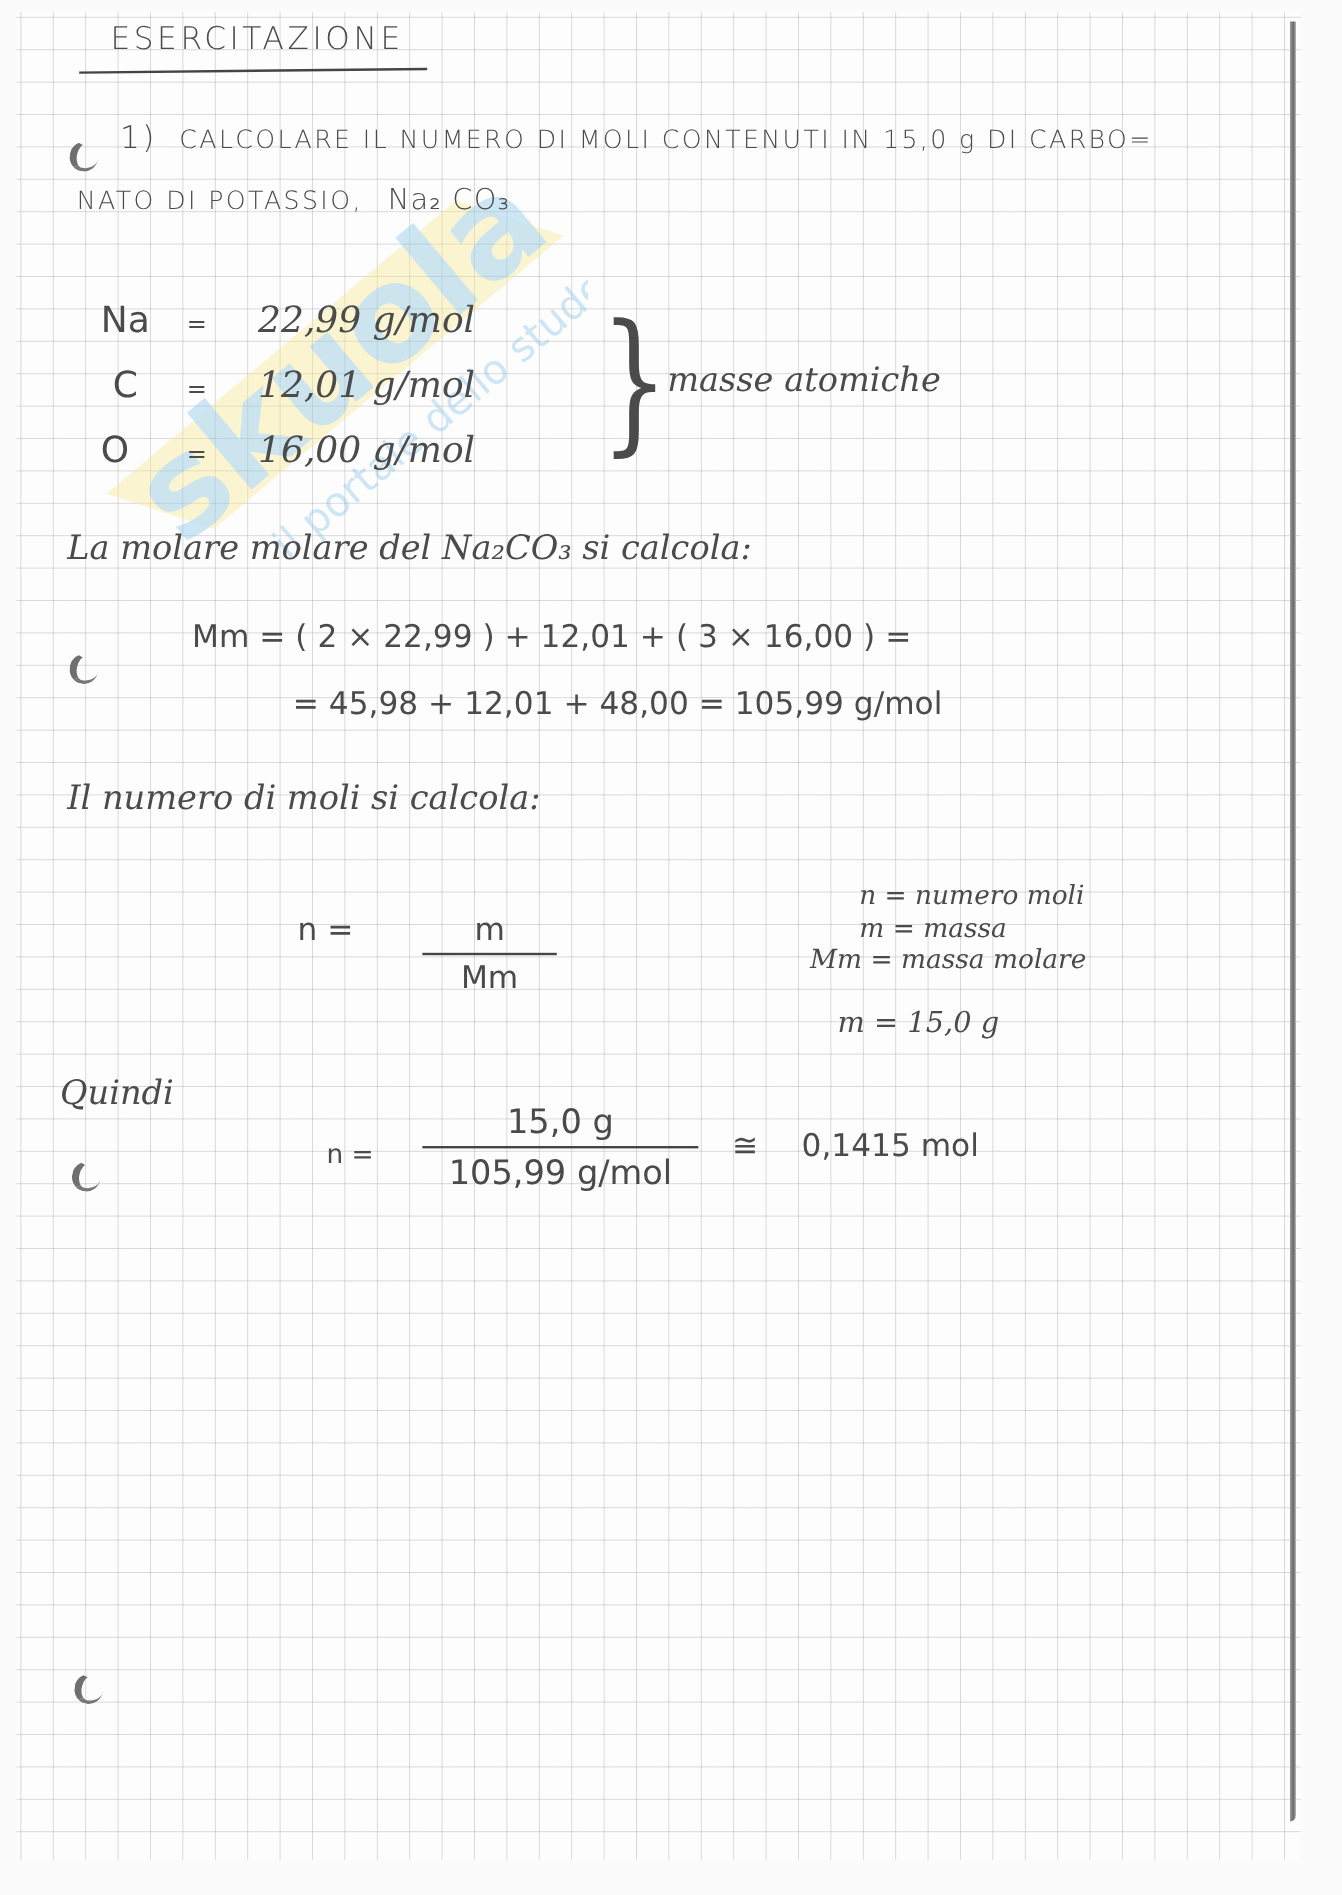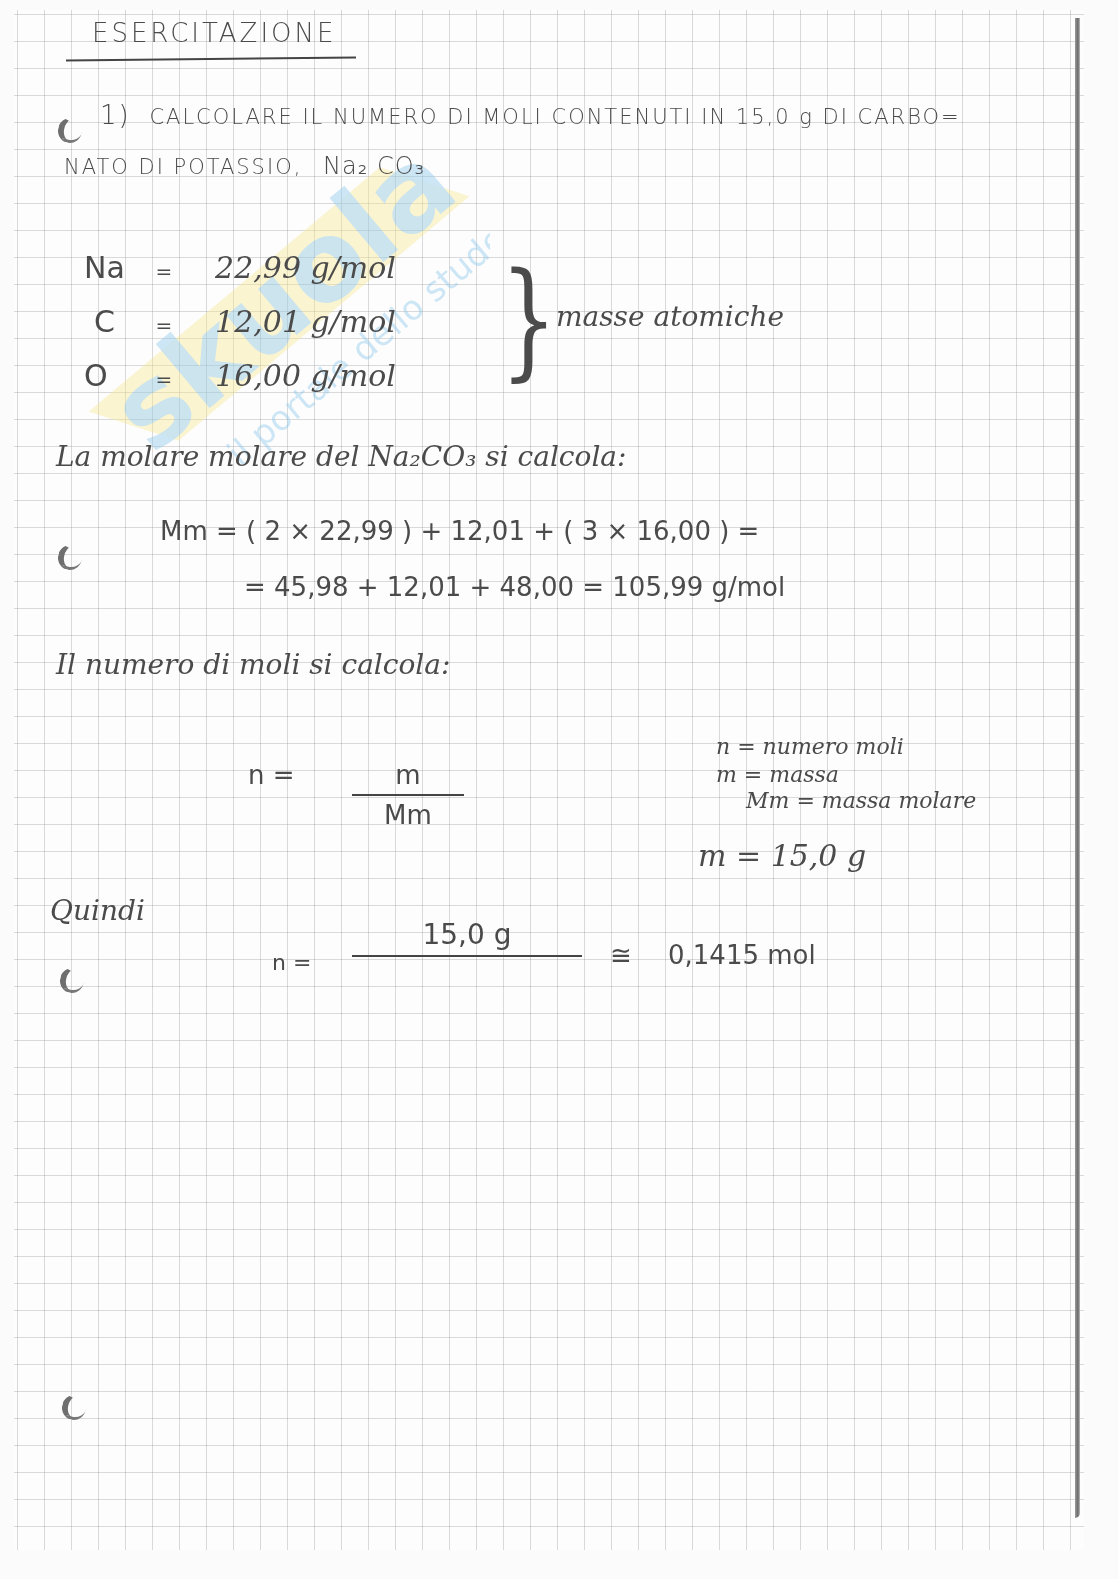--- a/index.html
+++ b/index.html
@@ -105,23 +105,24 @@
 
 <div class="hw script body-text" style="left:56px;top:648px;">Il numero di moli si calcola:</div>
 <div class="hw eq" style="left:248px;top:760px;font-size:26px;">n =</div>
 <div class="frac" style="left:352px;top:760px;width:112px;font-size:26px;">
   <div>m</div>
   <div class="bar"></div>
   <div>Mm</div>
 </div>
 <div class="legend-row script" style="left:716px;top:734px;">n = numero moli</div>
 <div class="legend-row script" style="left:716px;top:762px;">m = massa</div>
-<div class="legend-row script" style="left:746px;top:788px;">Mm = massa molare</div>
-<div class="hw script" style="left:698px;top:838px;font-size:30px;">m = 15,0 g</div>
+<div class="legend-row script" style="left:675px;top:788px;">Mm = massa molare</div>
+<div class="hw script" style="left:698px;top:838px;font-size:24px;">m = 15,0 g</div>
 
 <div class="hw script body-text" style="left:50px;top:894px;">Quindi</div>
 <div class="hw eq" style="left:272px;top:950px;font-size:22px;">n =</div>
 <div class="frac" style="left:352px;top:918px;width:230px;font-size:28px;">
   <div>15,0 g</div>
   <div class="bar"></div>
+  <div>105,99 g/mol</div>
 </div>
 <div class="hw eq" style="left:610px;top:940px;">≅</div>
 <div class="hw eq" style="left:668px;top:940px;">0,1415 mol</div>
 
 </body></html>

